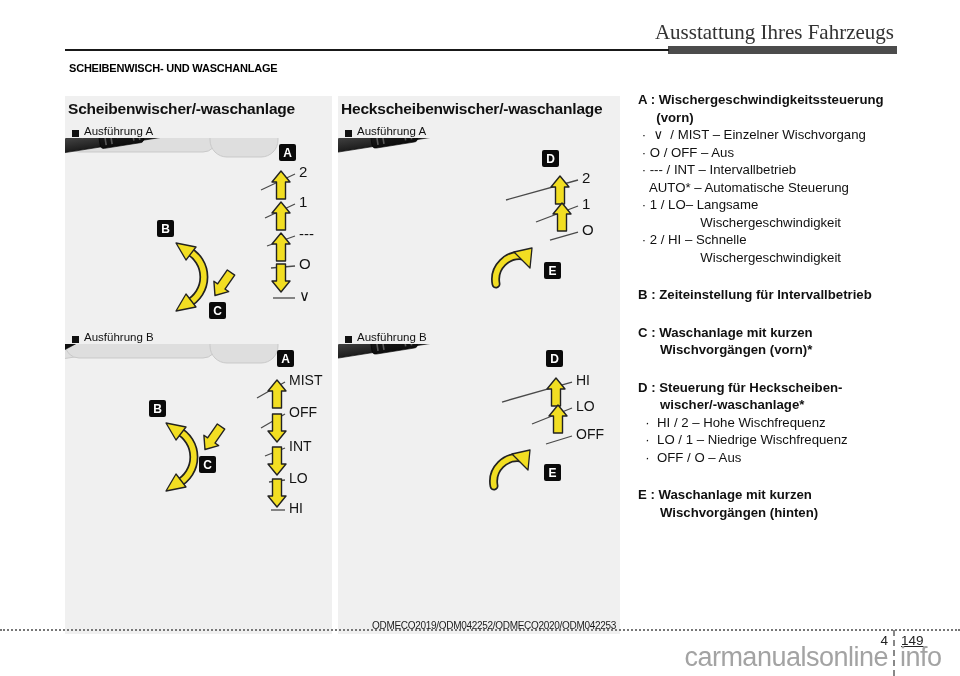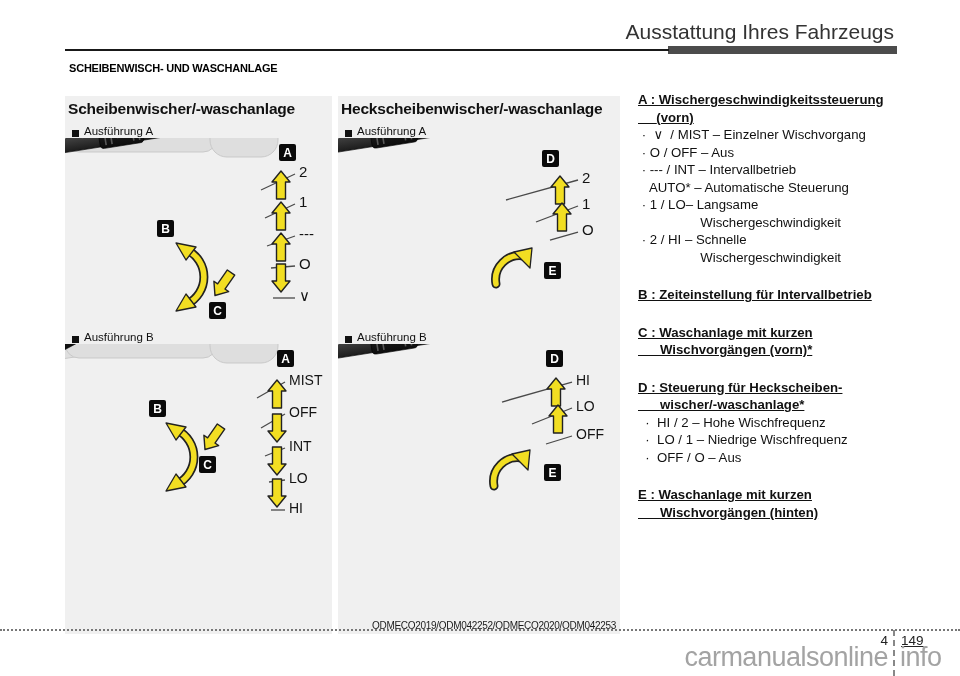--- a/index.html
+++ b/index.html
@@ -1,36 +1,36 @@
 <!DOCTYPE html>
 <html><head>
 <meta charset="utf-8">
 <style>
   html,body{margin:0;padding:0;background:#fff;}
   .page{position:relative;width:960px;height:676px;background:#fff;overflow:hidden;
         font-family:"Liberation Sans",sans-serif;color:#111;}
   
-  .hdr-serif{position:absolute;top:20px;right:66px;font-family:Liberation Sans, sans-serif;
+  .hdr-serif{position:absolute;top:20px;right:66px;font-family:Liberation Serif, serif;
              font-size:21px;color:#333;}
   .hdr-bar{position:absolute;left:668px;top:46px;width:229px;height:8px;background:#4c4c4c;}
   .hdr-line{position:absolute;left:65px;top:49px;width:604px;height:2px;background:#191919;}
   .title{position:absolute;left:65px;top:58px;margin:4px;font-size:11px;font-weight:bold;
          letter-spacing:-0.2px;color:#000;}
   
   .panel{position:absolute;top:96px;height:538px;background:#f0f0f0;}
   .panel-left{left:65px;width:267px;}
   .panel-right{left:338px;width:282px;}
   .panel-title{font-size:15.5px;font-weight:bold;padding:4px 3px 2px 3px;letter-spacing:-0.2px;}
   .variant-row{font-size:11.5px;padding:3px 0 1px 7px;height:14px;display:flex;align-items:flex-end;gap:5px;}
   .sq{display:inline-block;width:7px;height:7px;background:#111;}
   svg.fig{display:block;width:100%;height:188px;}
   .panel-caption{position:absolute;right:4px;bottom:3px;font-size:10px;letter-spacing:-0.3px;color:#1a1a1a;}
   
   .legend{position:absolute;left:638px;top:91px;width:322px;font-size:13.2px;line-height:17.5px;}
-  .legend .head{font-weight:bold;white-space:pre-wrap;text-decoration:underline;}
+  .legend .head{font-weight:bold;white-space:pre-wrap;}
   .legend .line{white-space:pre-wrap;}
   .legend .block{margin-bottom:20px;}
   .legend .footnote{margin-top:-4px;}
   
   .foot-dots{position:absolute;left:0;top:629px;width:960px;border-top:2px dotted #777;}
   .foot-vline{position:absolute;left:893px;top:630px;height:46px;border-left:2px dashed #888;}
   .pg-chap{position:absolute;left:862px;top:633px;width:26px;text-align:right;font-size:13.5px;color:#222;}
   .pg-num{position:absolute;left:901px;top:633px;font-size:13.5px;color:#222;text-decoration:underline;}
   .wm-left{position:absolute;right:72px;top:642px;font-size:27px;color:#a3a3a3;letter-spacing:-0.5px;text-align:center;}
   .wm-right{position:absolute;left:900px;top:642px;font-size:27px;color:#a3a3a3;letter-spacing:-0.5px;}

